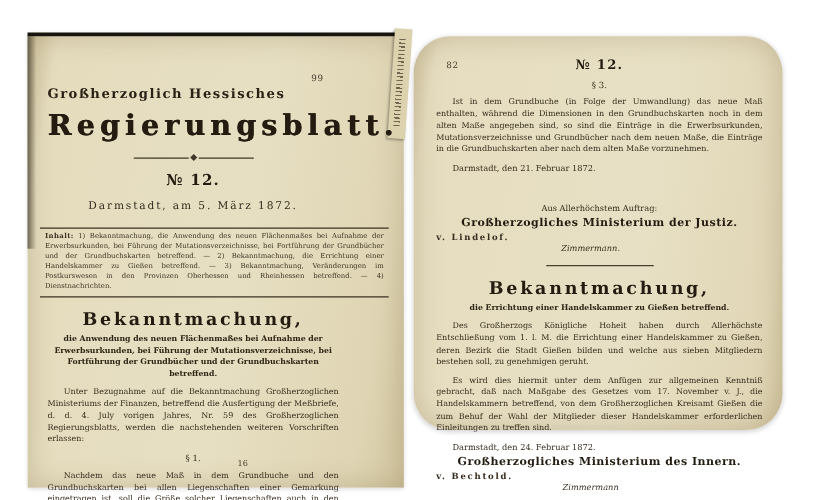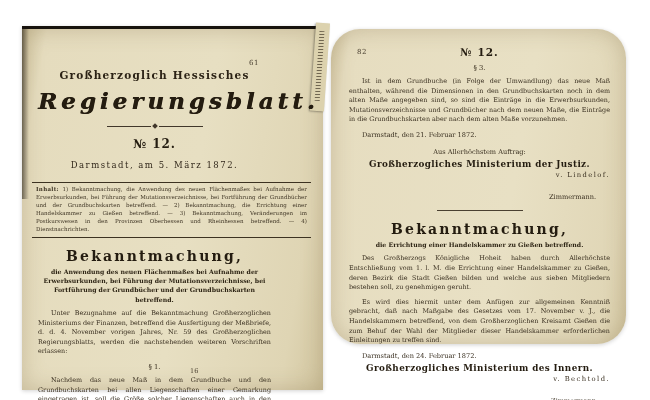--- a/index.html
+++ b/index.html
@@ -21,23 +21,23 @@
   .edge-tab .tab-marks{position:absolute;left:4px;top:8px;width:5px;height:70px;
     background:repeating-linear-gradient(0deg,rgba(55,45,30,.65) 0 1px,rgba(55,45,30,0) 1px 3px);}
 
   .pgnum{position:absolute;font-size:7px;color:#4a4031;letter-spacing:.5px;}
   .pg-left-num{top:30px;right:64px;}
   .pg-right-num{top:19px;left:26px;}
 
   .content-l{position:absolute;left:16px;right:52px;top:0;}
   .content-r{position:absolute;left:18px;right:16px;top:0;}
 
-  .kicker{margin-top:40px;text-align:center;font-weight:bold;font-size:10.5px;letter-spacing:1.2px;color:#2b2215;}
+  .kicker{margin-top:40px;font-weight:bold;font-size:10.5px;letter-spacing:1.2px;color:#2b2215;}
   .masthead-title{margin-top:6px;text-align:center;font-weight:bold;font-size:23px;letter-spacing:4px;color:#241c10;
-    text-shadow:.4px 0 0 #241c10;font-style:italic;}
+    text-shadow:.4px 0 0 #241c10;}
   .orn-rule{margin:10px auto 0;width:96px;display:flex;align-items:center;justify-content:center;}
   .orn-rule .ln{flex:1;height:1px;background:#41372a;}
   .orn-rule .dm{width:4px;height:4px;margin:0 2px;background:#41372a;transform:rotate(45deg);}
   .issue-no{margin-top:9px;text-align:center;font-weight:bold;font-size:12px;letter-spacing:1px;color:#241c10;}
   .dateline-m{margin-top:9px;text-align:center;font-size:8.5px;letter-spacing:1.5px;color:#33291c;}
 
   .inhalt{margin:12px -40px 0 -6px;border-top:1.5px solid #3c3221;border-bottom:1.5px solid #3c3221;
     padding:3px 4px 3px 4px;font-size:5.5px;line-height:1.45;text-align:justify;color:#3d3323;}
   .inhalt b{letter-spacing:.3px;}
 
@@ -45,58 +45,58 @@
   .h-big{margin-top:10px;font-size:14px;letter-spacing:2.2px;}
   .h-sub{margin-top:3px;font-size:6.2px;font-weight:bold;text-align:center;line-height:1.5;color:#2e2515;}
 
   p.body{margin:5px 0 0;font-size:6.4px;line-height:1.5;text-align:justify;text-indent:13px;color:#372d1e;}
   .sec-label{margin-top:6px;text-align:center;font-size:6.8px;color:#372d1e;}
 
   .sig-mark{position:absolute;left:168px;bottom:15px;font-size:6.5px;color:#4a4031;}
 
   .hdr-issue{margin-top:17px;text-align:center;font-weight:bold;font-size:10.5px;letter-spacing:1px;color:#241c10;}
   .dateline-in{margin:6px 0 0;font-size:6.6px;text-indent:13px;color:#372d1e;}
-  .auth-line{margin-top:9px;text-align:center;font-size:6.6px;color:#372d1e;}
+  .auth-line{margin-top:24px;text-align:center;font-size:6.6px;color:#372d1e;}
   .ministry{margin-top:3px;text-align:center;font-weight:bold;font-size:8.8px;letter-spacing:.4px;color:#241c10;}
-  .signer{margin-top:2px;text-align:right;font-size:6.8px;letter-spacing:1.4px;color:#372d1e;}
-  .countersigner{margin-top:14px;text-align:right;padding-right:14px;font-size:6.6px;color:#372d1e;}
+  .signer{margin-top:2px;text-align:left;font-size:6.8px;letter-spacing:1.4px;color:#372d1e;font-weight:bold;}
+  .countersigner{margin-top:1px;text-align:center;padding-right:14px;font-size:6.6px;color:#372d1e;font-style:italic;}
   .divider{margin:9px auto 0;width:86px;height:1px;background:#4a4031;}
 </style>
 </head>
 <body>
 
 <div id="canvas">
 
   <div class="page page-left">
     <div class="edge-tab">
       <div class="tab-marks"></div>
     </div>
 
-    <div class="pgnum pg-left-num">61</div>
+    <div class="pgnum pg-left-num">99</div>
 
     <div class="content-l">
       <div class="kicker">Großherzoglich Hessisches</div>
       <div class="masthead-title">Regierungsblatt.</div>
       <div class="orn-rule">
         <span class="ln"></span>
         <span class="dm"></span>
         <span class="ln"></span>
       </div>
       <div class="issue-no">№ 12.</div>
       <div class="dateline-m">Darmstadt, am 5. März 1872.</div>
 
       <div class="inhalt">
         <b>Inhalt:</b>
         <span>1) Bekanntmachung, die Anwendung des neuen Flächenmaßes bei Aufnahme der Erwerbsurkunden, bei Führung der Mutationsverzeichnisse, bei Fortführung der Grundbücher und der Grundbuchskarten betreffend. — 2) Bekanntmachung, die Errichtung einer Handelskammer zu Gießen betreffend. — 3) Bekanntmachung, Veränderungen im Postkurswesen in den Provinzen Oberhessen und Rheinhessen betreffend. — 4) Dienstnachrichten.</span>
       </div>
 
       <div class="ann-head h-big">Bekanntmachung,</div>
       <div class="h-sub">die Anwendung des neuen Flächenmaßes bei Aufnahme der Erwerbsurkunden, bei Führung der Mutationsverzeichnisse, bei Fortführung der Grundbücher und der Grundbuchskarten betreffend.</div>
 
-      <p class="body">Unter Bezugnahme auf die Bekanntmachung Großherzoglichen Ministeriums der Finanzen, betreffend die Ausfertigung der Meßbriefe, d. d. 4. November vorigen Jahres, Nr. 59 des Großherzoglichen Regierungsblatts, werden die nachstehenden weiteren Vorschriften erlassen:</p>
+      <p class="body">Unter Bezugnahme auf die Bekanntmachung Großherzoglichen Ministeriums der Finanzen, betreffend die Ausfertigung der Meßbriefe, d. d. 4. July vorigen Jahres, Nr. 59 des Großherzoglichen Regierungsblatts, werden die nachstehenden weiteren Vorschriften erlassen:</p>
 
       <div class="sec-label">§ 1.</div>
       <p class="body">Nachdem das neue Maß in dem Grundbuche und den Grundbuchskarten bei allen Liegenschaften einer Gemarkung eingetragen ist, soll die Größe solcher Liegenschaften auch in den Erwerbsurkunden und Mutationsverzeichnissen nach dem neuen Maße ausgedrückt werden.</p>
 
     </div>
 
     <div class="sig-mark">16</div>
   </div>
 
   <div class="page page-right">

